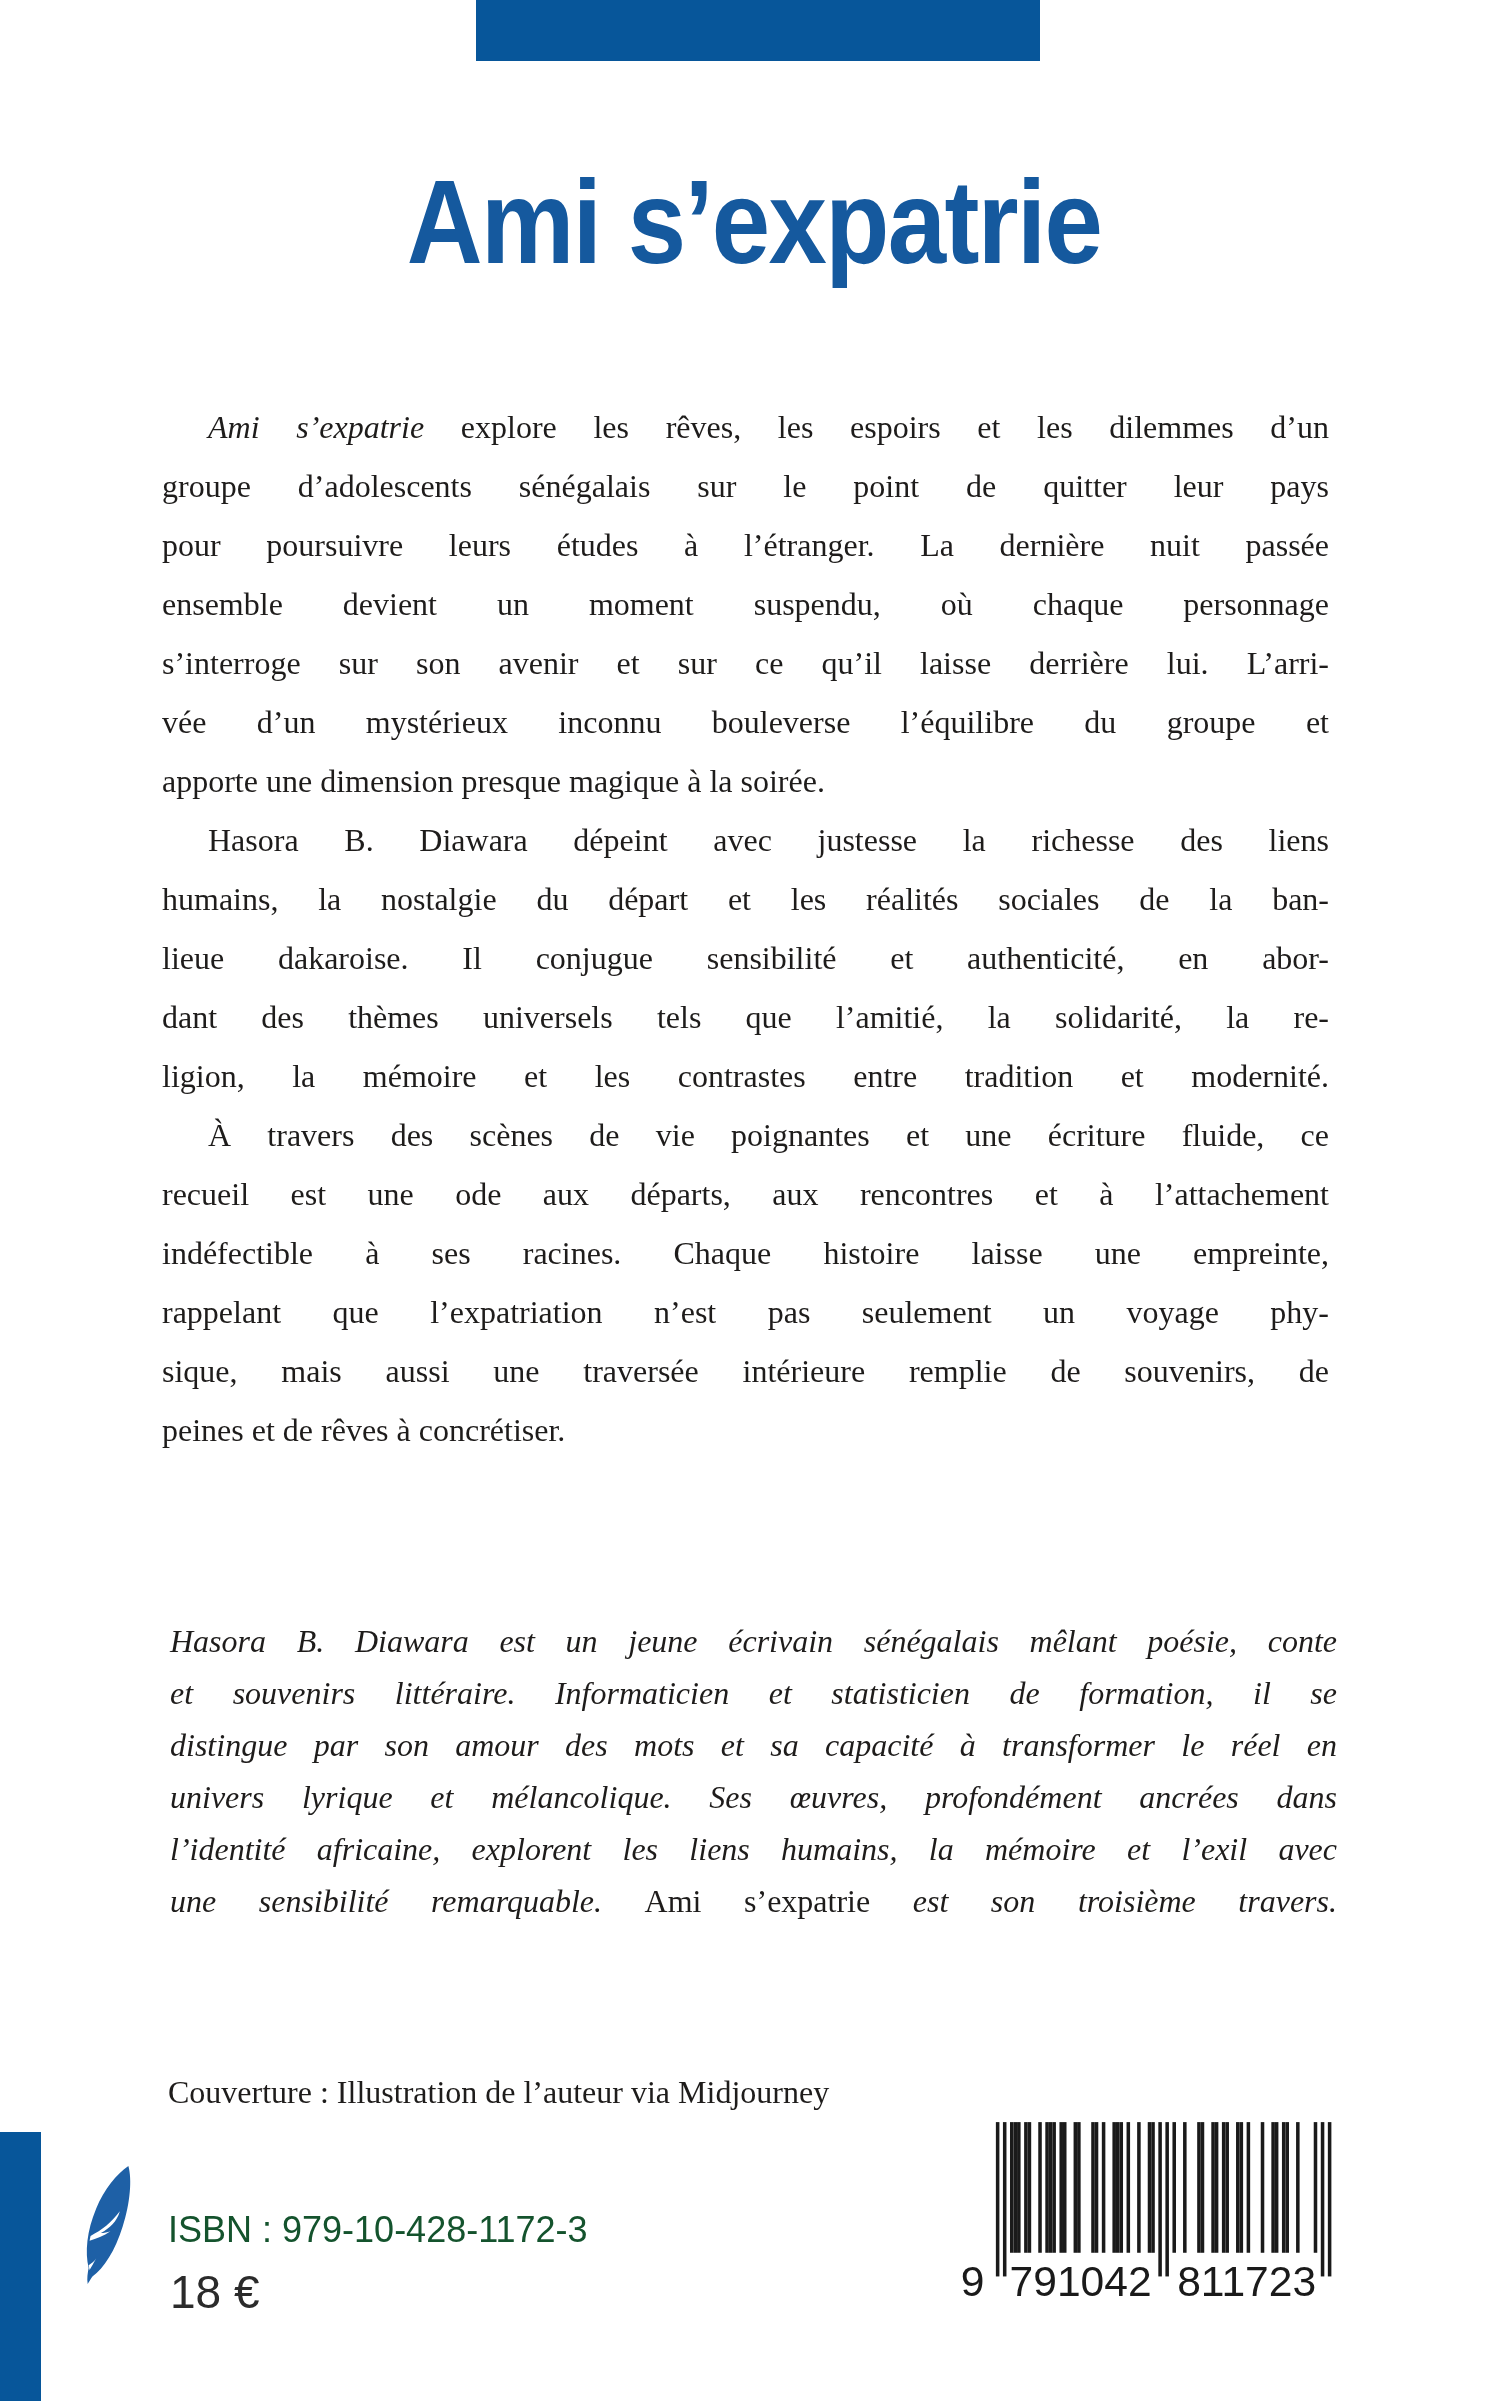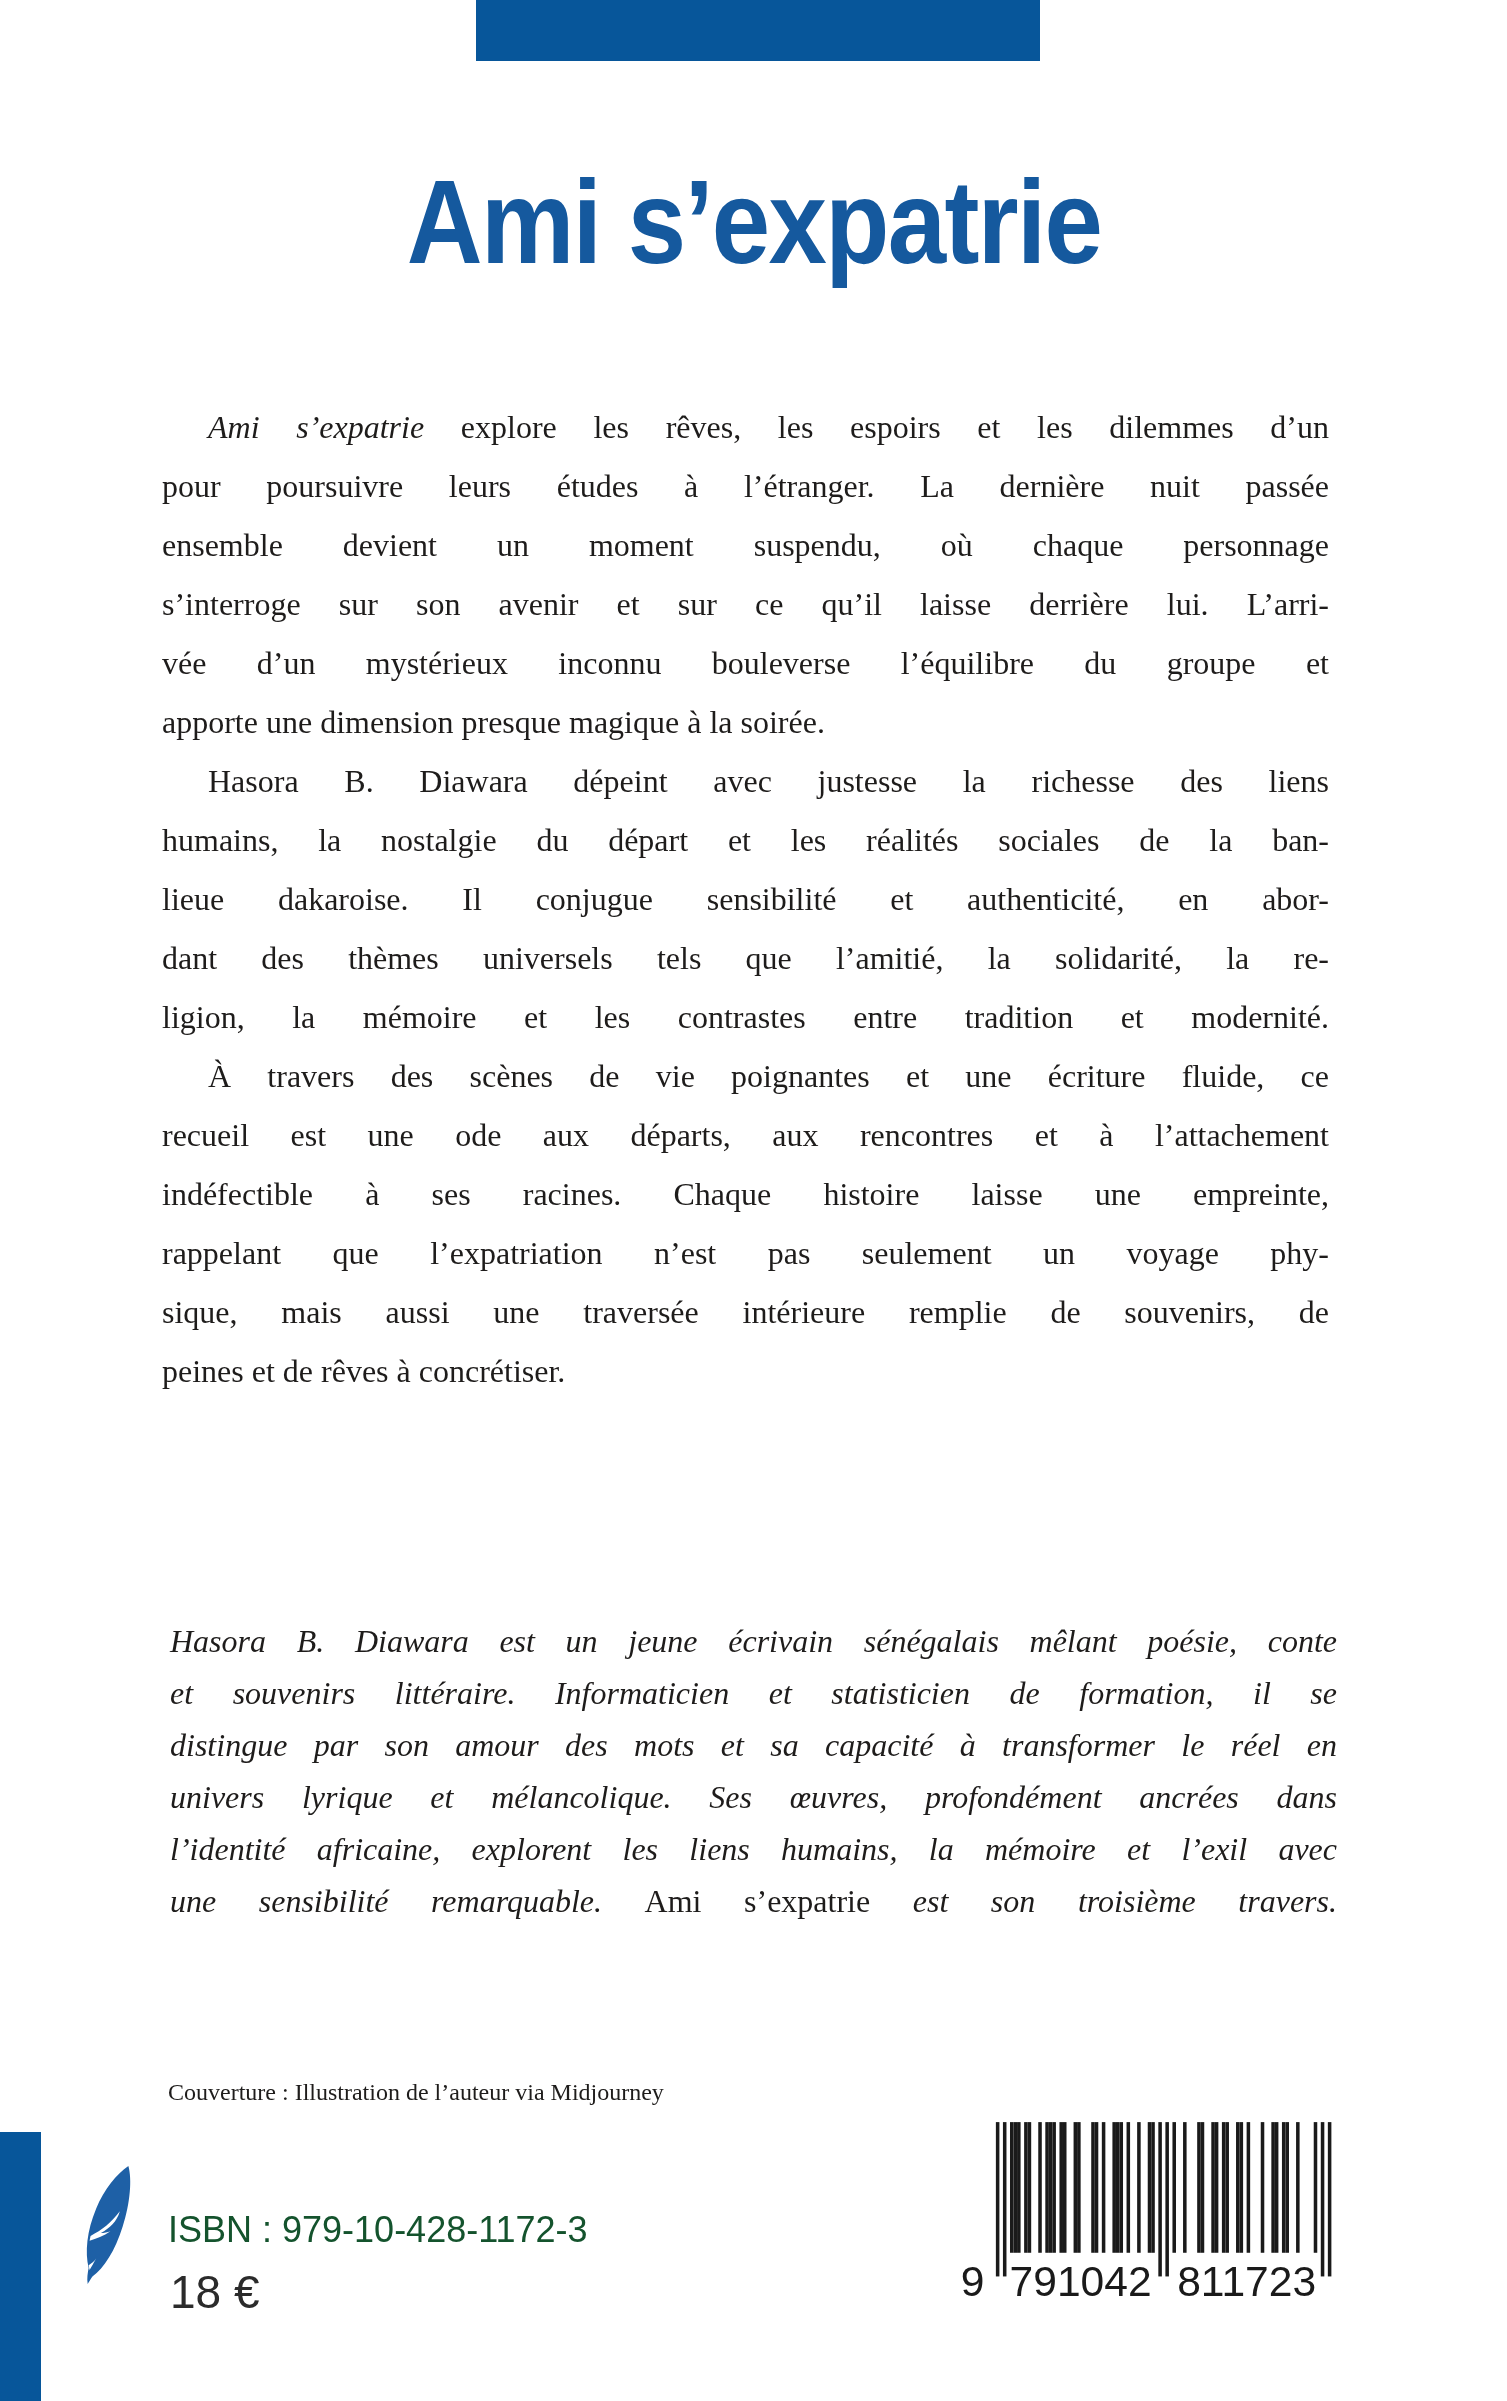--- a/index.html
+++ b/index.html
@@ -41,21 +41,21 @@
   .para1 .tline.last,.para3 .tline.last{text-align-last:left;}
   .seg-i{font-style:italic;}
   .seg-r{font-style:normal;}
   .bio{
     position:absolute;left:170px;top:1615px;width:1167px;
     font-size:32px;font-style:italic;
   }
   .bio .tline{height:52px;line-height:52px;}
   .credit{
     position:absolute;left:168px;top:2073px;
-    font-size:24px;line-height:38px;
+    font-size:32px;line-height:38px;
   }
   .spine-strip{
     position:absolute;left:0;top:2132px;
     width:41px;height:270px;
     background:var(--bar-blue,#07569a);
   }
   .feather{
     position:absolute;left:78px;top:2165px;
     width:61px;height:121px;
   }
@@ -78,20 +78,21 @@
 
 <div class="cover" style="--bar-blue: #07569A; --title-blue: #15599E; --body-text: #1E1C1B;">
 
   <div class="top-bar"></div>
 
   <div class="title">Ami s’expatrie</div>
 
   <div class="synopsis">
     <div class="para para1">
         <div class="tline first"><span class="seg-i">Ami s’expatrie</span><span> explore les rêves, les espoirs et les dilemmes d’un</span></div>
+        <div class="tline">groupe d’adolescents sénégalais sur le point de quitter leur pays</div>
         <div class="tline">pour poursuivre leurs études à l’étranger. La dernière nuit passée</div>
         <div class="tline">ensemble devient un moment suspendu, où chaque personnage</div>
         <div class="tline">s’interroge sur son avenir et sur ce qu’il laisse derrière lui. L’arri-</div>
         <div class="tline">vée d’un mystérieux inconnu bouleverse l’équilibre du groupe et</div>
         <div class="tline last">apporte une dimension presque magique à la soirée.</div>
       </div>
     <div class="para para2">
         <div class="tline first">Hasora B. Diawara dépeint avec justesse la richesse des liens</div>
         <div class="tline">humains, la nostalgie du départ et les réalités sociales de la ban-</div>
         <div class="tline">lieue dakaroise. Il conjugue sensibilité et authenticité, en abor-</div>

